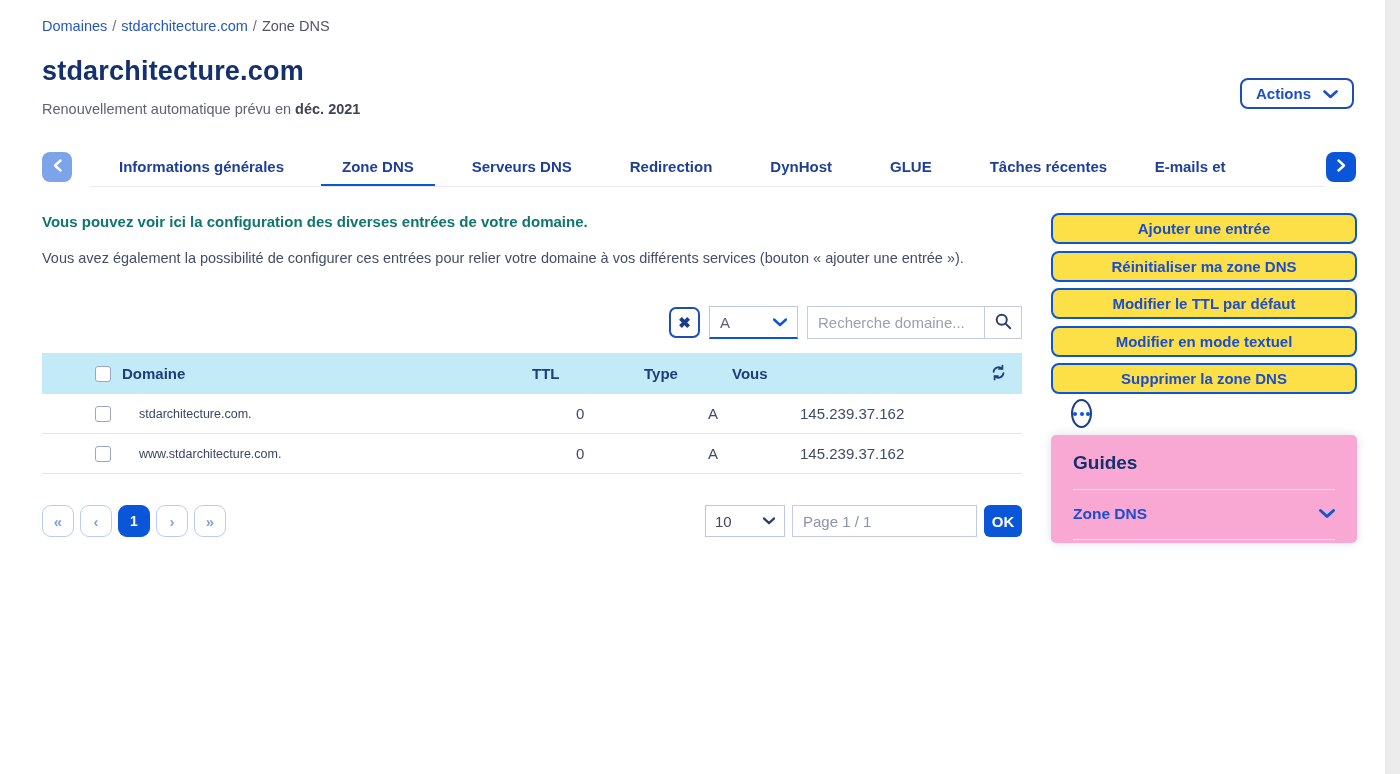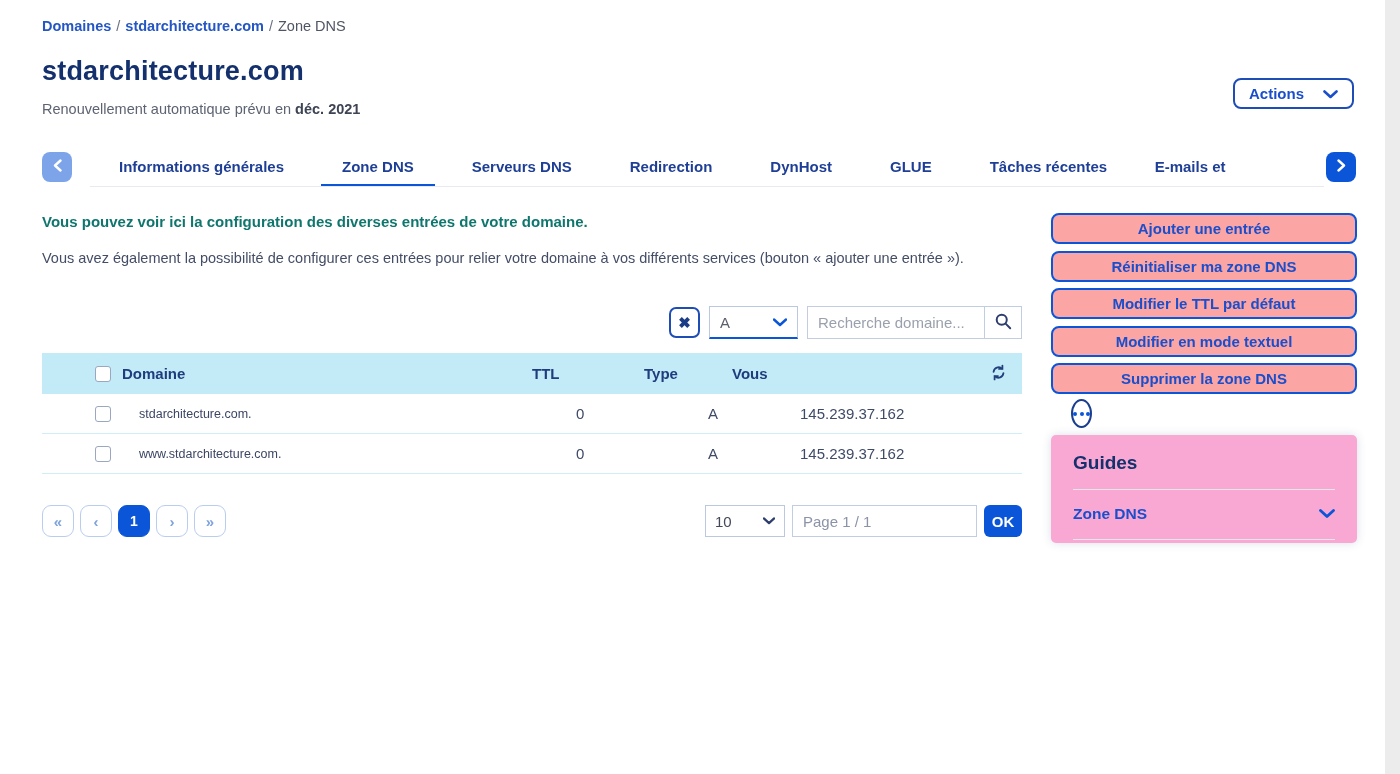--- a/index.html
+++ b/index.html
@@ -4,29 +4,29 @@
 <style>
   * { margin:0; padding:0; box-sizing:border-box; }
   html,body { width:1400px; height:774px; background:#fff; overflow:hidden;
     font-family:"Liberation Sans","DejaVu Sans",sans-serif; }
   .page { position:relative; width:1400px; height:774px; background:#fff; }
   .edge-strip { position:absolute; right:0; top:0; width:15px; height:774px; background:#ececec; }
   .content { position:relative; padding:18px 44px 0 42px; }
 
   
   .breadcrumb { font-size:14.5px; color:#4f5564; }
-  .breadcrumb a { color:#2456c4; font-weight:bold; text-decoration:none; cursor:pointer; }
+  .breadcrumb a { color:#2456c4; font-weight:normal; text-decoration:none; cursor:pointer; }
   .crumb-sep { color:#6a7080; margin:0 5px; }
 
   
   .page-title { margin-top:22px; font-size:27px; font-weight:bold; color:#14316d; letter-spacing:.2px; }
   .subtitle { margin-top:14px; font-size:14.5px; color:#5d6372; }
   .subtitle b { color:#3f4454; }
   .actions-btn { position:absolute; top:78px; right:46px; height:31px; padding:0 14px;
-    display:flex; align-items:center; gap:19px; background:#fff; border:2px solid #1e4db6;
+    display:flex; align-items:center; gap:12px; background:#fff; border:2px solid #1e4db6;
     border-radius:8px; color:#1b4ecb; font-weight:bold; font-size:15px; cursor:pointer; }
 
   
   .tabbar { display:flex; align-items:stretch; margin-top:30px; height:40px; position:relative; }
   .tab-scroll { width:30px; height:30px; margin-top:5px; border:none; border-radius:8px;
     display:flex; align-items:center; justify-content:center; cursor:pointer; flex:0 0 auto; }
   .tab-scroll.left { background:#7da3e8; color:#fff; margin-right:18px; }
   .tab-scroll.right { background:#0a55d8; color:#fff; margin-left:2px; }
   .tabs { display:flex; flex:1; align-items:stretch; border-bottom:1px solid #e9e9ef; overflow:hidden; white-space:nowrap; }
   .tab { display:flex; align-items:center; justify-content:center; padding:0 29px;
@@ -87,21 +87,21 @@
   .size-select { width:80px; height:32px; border:1px solid #bcc8e0; background:#fff; display:flex;
     align-items:center; justify-content:space-between; padding:0 9px; font-size:15px; color:#44495a; cursor:pointer; }
   .size-select .chev { color:#2d3d6e; display:flex; }
   .page-input { width:185px; height:32px; border:1px solid #c3cde2; padding:0 10px; font-size:15px;
     color:#333; font-family:"Liberation Sans","DejaVu Sans",sans-serif; outline:none; }
   .page-input::placeholder { color:#8b93a7; }
   .ok-btn { width:38px; height:32px; background:#0a55d8; color:#fff; font-weight:bold; font-size:15px;
     border:none; border-radius:6px; cursor:pointer; }
 
   
-  .side-btn { width:100%; height:31px; margin-bottom:6.5px; background:#fca5a5; border:2px solid #0a55d8;
+  .side-btn { width:100%; height:31px; margin-bottom:6.5px; background:#fde047; border:2px solid #0a55d8;
     border-radius:8px; color:#1b4ecb; font-weight:bold; font-size:15px; cursor:pointer;
     display:flex; align-items:center; justify-content:center; }
   .guides-card { margin-top:41px; background:#f9a8d4; border-radius:5px; padding:17px 22px 3px 22px;
     box-shadow:0 0 10px rgba(40,60,110,.16); }
   .guides-title { font-size:19px; font-weight:bold; color:#14316d; padding-bottom:15px; border-bottom:1px solid #e8e8ec; }
   .guide-link { display:flex; align-items:center; justify-content:space-between; padding:15px 0 16px 0;
     border-bottom:1px solid #e8e8ec; cursor:pointer; }
   .guide-link .lbl { font-size:15.5px; font-weight:bold; color:#1b4ecb; }
   .guide-link .chev { color:#0a55d8; display:flex; }
 </style>

